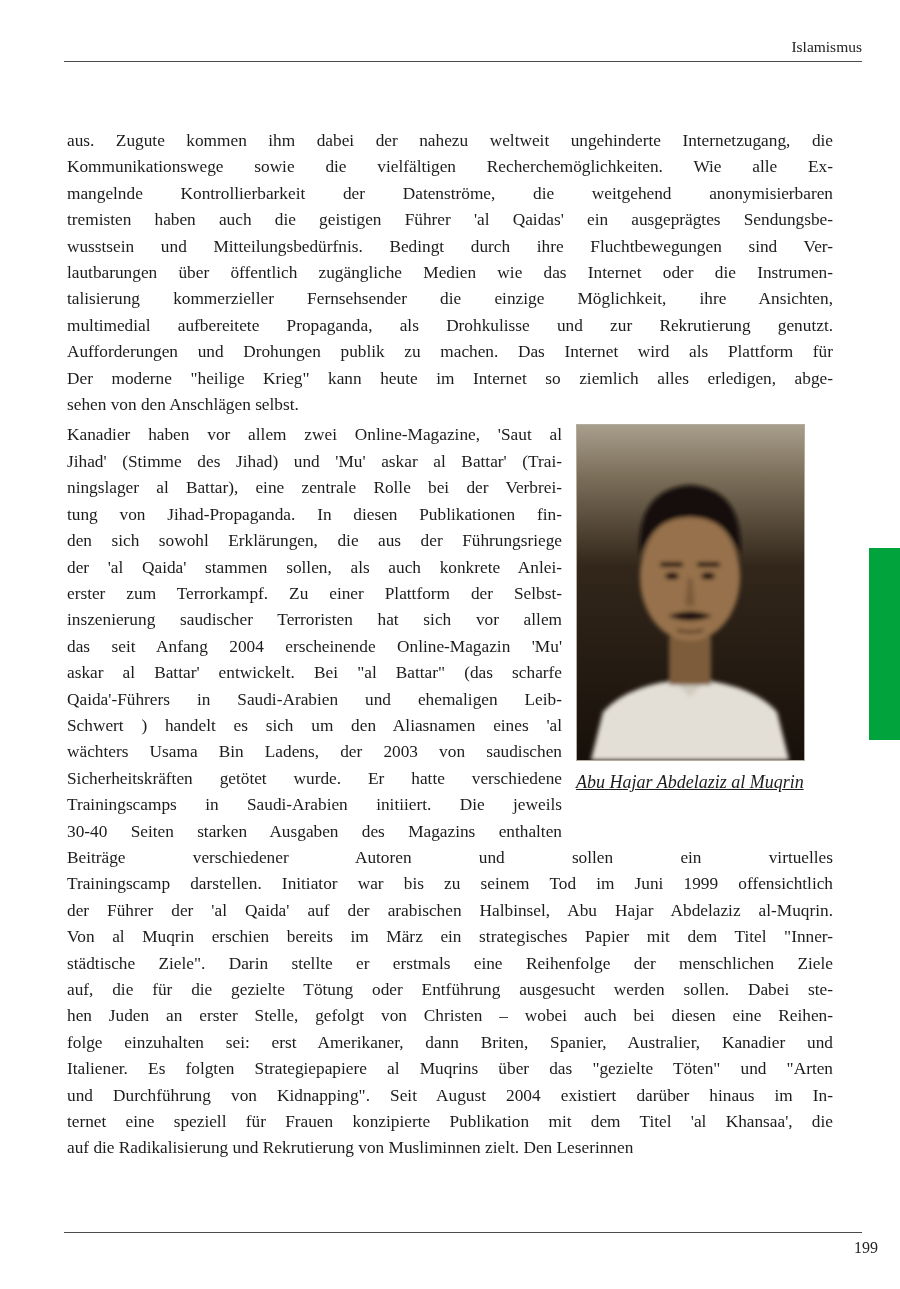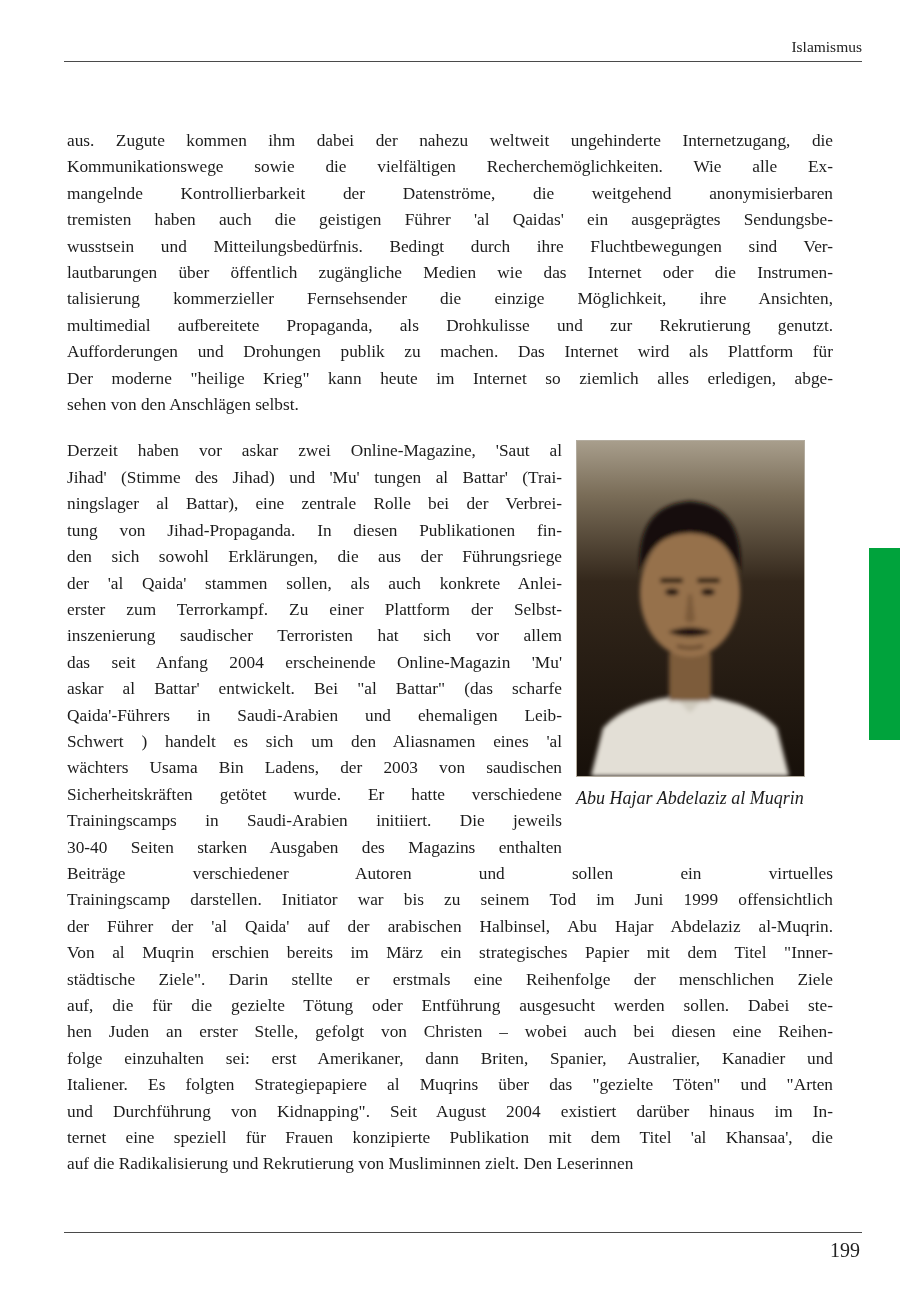--- a/index.html
+++ b/index.html
@@ -31,31 +31,32 @@
   }
   .content {
     position: absolute;
     left: 67px;
     top: 128px;
     width: 766px;
     font-size: 17.3px;
     line-height: 26.4px;
   }
   .para { text-align: justify; }
-  .para-1 { margin-bottom: 20px; }
+  .para-1 { margin-bottom: 4px; }
   .jline {
     text-align: justify;
     text-align-last: justify;
     white-space: normal;
   }
   .lines > .jline:last-child { text-align-last: left; }
   .photo-figure {
     float: right;
     width: 229px;
     margin: 2px 28px 30px 14px;
+    text-decoration: underline;
   }
   .photo {
     width: 229px;
     height: 337px;
     border: 1px solid #b3ac9f;
     background: #2a2118;
     overflow: hidden;
   }
   .photo svg { display: block; }
   .photo-caption {
@@ -76,23 +77,23 @@
   .footer-rule {
     position: absolute;
     left: 64px;
     top: 1232px;
     width: 798px;
     height: 1px;
     background: #4a4a4a;
   }
   .page-number {
     position: absolute;
-    right: 40px;
+    right: 22px;
     top: 1239px;
-    font-size: 20px;
+    font-size: 16px;
     color: #222;
   }
 </style>
 </head>
 <body>
 
 <div class="page">
 
   <div class="header-title">Islamismus</div>
   <div class="header-rule"></div>
@@ -143,22 +144,22 @@
               <path d="M111,153 L108,179 Q113,185 118,179 L115,153 Z" fill="#7d5b3a"></path>
               <path d="M91,191 Q113,182 135,191 Q113,200 91,191 Z" fill="#1a0f07"></path>
               <path d="M100,205 Q113,209 126,205" stroke="#5d4026" stroke-width="3" fill="none"></path>
             </g>
           </svg>
         </div>
         <figcaption class="photo-caption">Abu Hajar Abdelaziz al Muqrin</figcaption>
       </figure>
 
       <div class="lines">
-          <div class="jline">Derzeit haben vor askar zwei Online-Magazine, 'Saut al</div>
-          <div class="jline">Jihad' (Stimme des Jihad) und 'Mu' tungen al Battar' (Trai-</div>
+          <div class="jline">Kanadier haben vor allem zwei Online-Magazine, 'Saut al</div>
+          <div class="jline">Jihad' (Stimme des Jihad) und 'Mu' askar al Battar' (Trai-</div>
           <div class="jline">ningslager al Battar), eine zentrale Rolle bei der Verbrei-</div>
           <div class="jline">tung von Jihad-Propaganda. In diesen Publikationen fin-</div>
           <div class="jline">den sich sowohl Erklärungen, die aus der Führungsriege</div>
           <div class="jline">der 'al Qaida' stammen sollen, als auch konkrete Anlei-</div>
           <div class="jline">erster zum Terrorkampf. Zu einer Plattform der Selbst-</div>
           <div class="jline">inszenierung saudischer Terroristen hat sich vor allem</div>
           <div class="jline">das seit Anfang 2004 erscheinende Online-Magazin 'Mu'</div>
           <div class="jline">askar al Battar' entwickelt. Bei "al Battar" (das scharfe</div>
           <div class="jline">Qaida'-Führers in Saudi-Arabien und ehemaligen Leib-</div>
           <div class="jline">Schwert ) handelt es sich um den Aliasnamen eines 'al</div>

